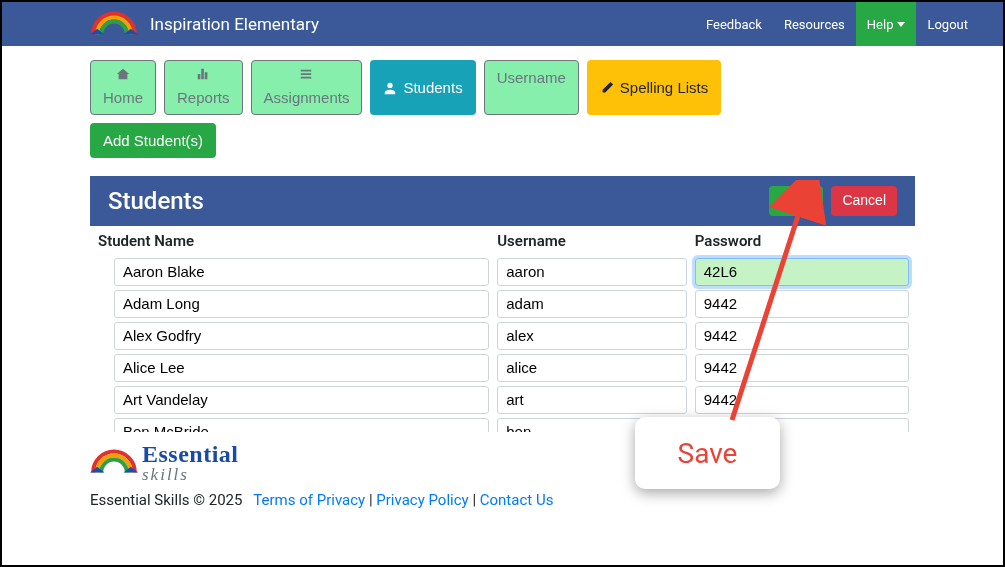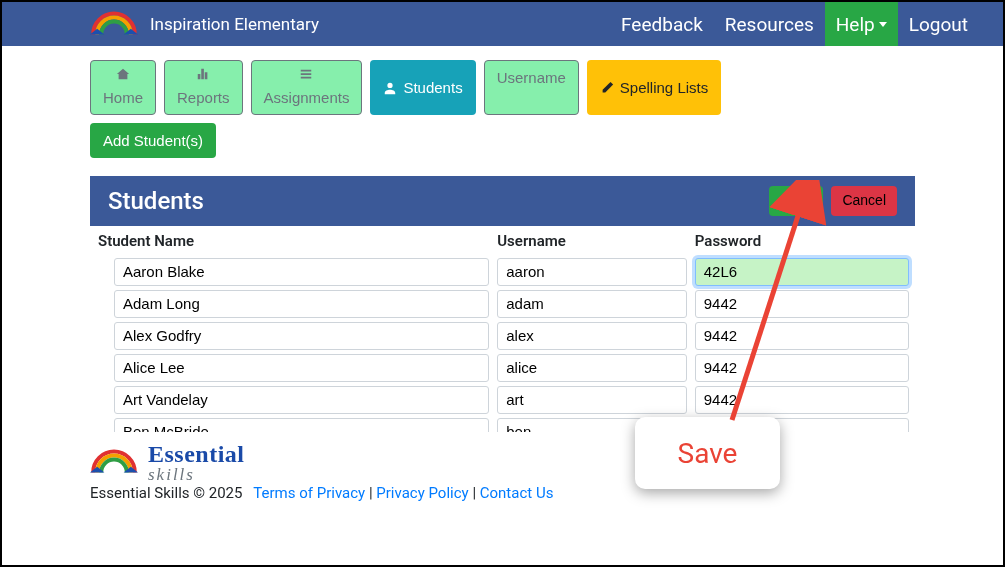--- a/index.html
+++ b/index.html
@@ -5,33 +5,33 @@
   * { box-sizing: border-box; margin: 0; padding: 0; }
   html, body { width: 1005px; height: 567px; font-family: -apple-system, "Segoe UI", Roboto, "Helvetica Neue", Arial, sans-serif; background: #fff; color: #212529; overflow: hidden; }
   .frame { width: 1005px; height: 567px; border: 2px solid #000; position: relative; }
 
   
   .navbar { background: #3b5998; height: 44px; display: flex; align-items: center; padding: 0 24px 0 88px; color: #fff; }
   .brand { display: flex; align-items: center; gap: 12px; }
   .brand-text { font-size: 17px; font-weight: 400; }
   .nav-spacer { flex: 1; }
   .nav-menu { display: flex; align-items: stretch; height: 100%; }
-  .nav-menu a { color: #fff; text-decoration: none; padding: 0 11px; font-size: 19px; display: flex; align-items: center; }
+  .nav-menu a { color: #fff; text-decoration: none; padding: 0 11px; font-size: 13px; display: flex; align-items: center; }
   .nav-menu a.help { background: #28a745; }
   .caret-down { width: 0; height: 0; border-left: 4px solid transparent; border-right: 4px solid transparent; border-top: 5px solid #fff; display: inline-block; margin-left: 4px; }
 
   
   .content { padding: 14px 88px 0; }
   .btnbar { display: flex; gap: 8px; flex-wrap: wrap; }
   .btn { padding: 6px 12px; border-radius: 4px; font-size: 15px; display: inline-flex; align-items: center; gap: 6px; cursor: pointer; border: 1px solid transparent; line-height: 1.4; }
   .btn-outline { background: #86efac; border-color: #6c757d; color: #6c757d; flex-direction: column; }
   .btn-info    { background: #17a2b8; color: #fff; }
   .btn-warn    { background: #ffc107; color: #212529; }
   .btn-green   { background: #28a745; color: #fff; }
-  .btn-red     { background: #dc3545; color: #000000; }
+  .btn-red     { background: #dc3545; color: #ffffff; }
   .btn-sm      { padding: 4px 10px; font-size: 14px; }
   .mt-8 { margin-top: 8px; }
 
   
   .panel { margin-top: 18px; }
   .panel-header { background: #3b5998; color: #fff; padding: 10px 18px; display: flex; align-items: center; }
   .panel-title { font-size: 24px; font-weight: 500; }
   .panel-header .spacer { flex: 1; }
 
   .panel-body { border-top: 0; height: 206px; overflow-y: scroll; padding-right: 2px; position: relative; }
@@ -41,21 +41,21 @@
   table.students th.col-name { width: 49%; padding-left: 8px; }
   table.students th.col-user { width: 24%; }
   table.students th.col-pass { width: 27%; }
   table.students td { padding: 2px 4px; }
   .cell-input { width: 100%; font-size: 15px; padding: 4px 8px; border: 1px solid #ced4da; border-radius: 3px; height: 28px; background: #fff; }
   .td-name .cell-input { margin-left: 20px; width: calc(100% - 20px); }
   .cell-input.focused { background: #c6f3c6; box-shadow: 0 0 0 3px rgba(128,189,255,.5); border-color: #80bdff; }
 
   
   .footer { padding: 10px 88px 0; font-size: 15px; }
-  .footer-logo-row { display: flex; align-items: center; gap: 10px; margin-bottom: 1px; }
+  .footer-logo-row { display: flex; align-items: center; gap: 4px; margin-bottom: 8px; }
   .footer-brand { font-family: Georgia, 'Times New Roman', serif; line-height: 1.0; }
   .fb-ess { color: #1a4aa8; font-size: 24px; font-weight: 700; letter-spacing: 0.5px; }
   .fb-sk  { color: #6c757d; font-size: 17px; font-style: italic; letter-spacing: 2px; }
   .footer a { color: #007bff; text-decoration: none; }
   .footer .sep { color: #212529; }
 
   
   .callout { position: absolute; left: 633px; top: 415px; width: 145px; height: 72px; background: #fff; border-radius: 10px; box-shadow: 0 4px 14px rgba(0,0,0,.35); display: flex; align-items: center; justify-content: center; font-size: 28px; color: #ea4335; }
   .arrow { position: absolute; left: 720px; top: 178px; pointer-events: none; }
 

